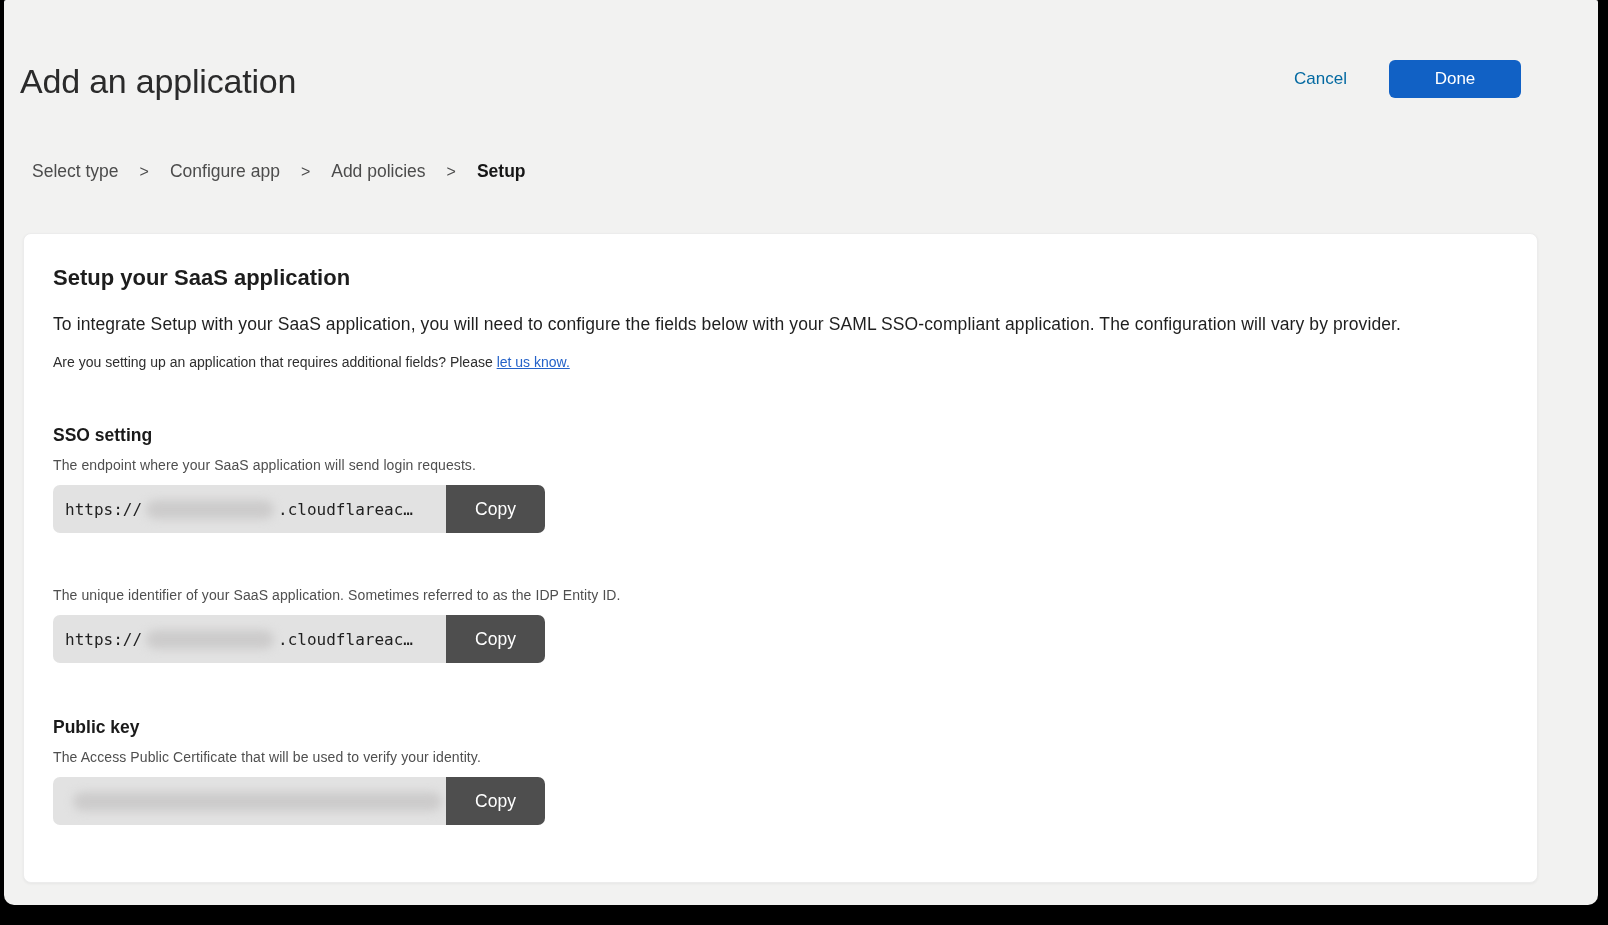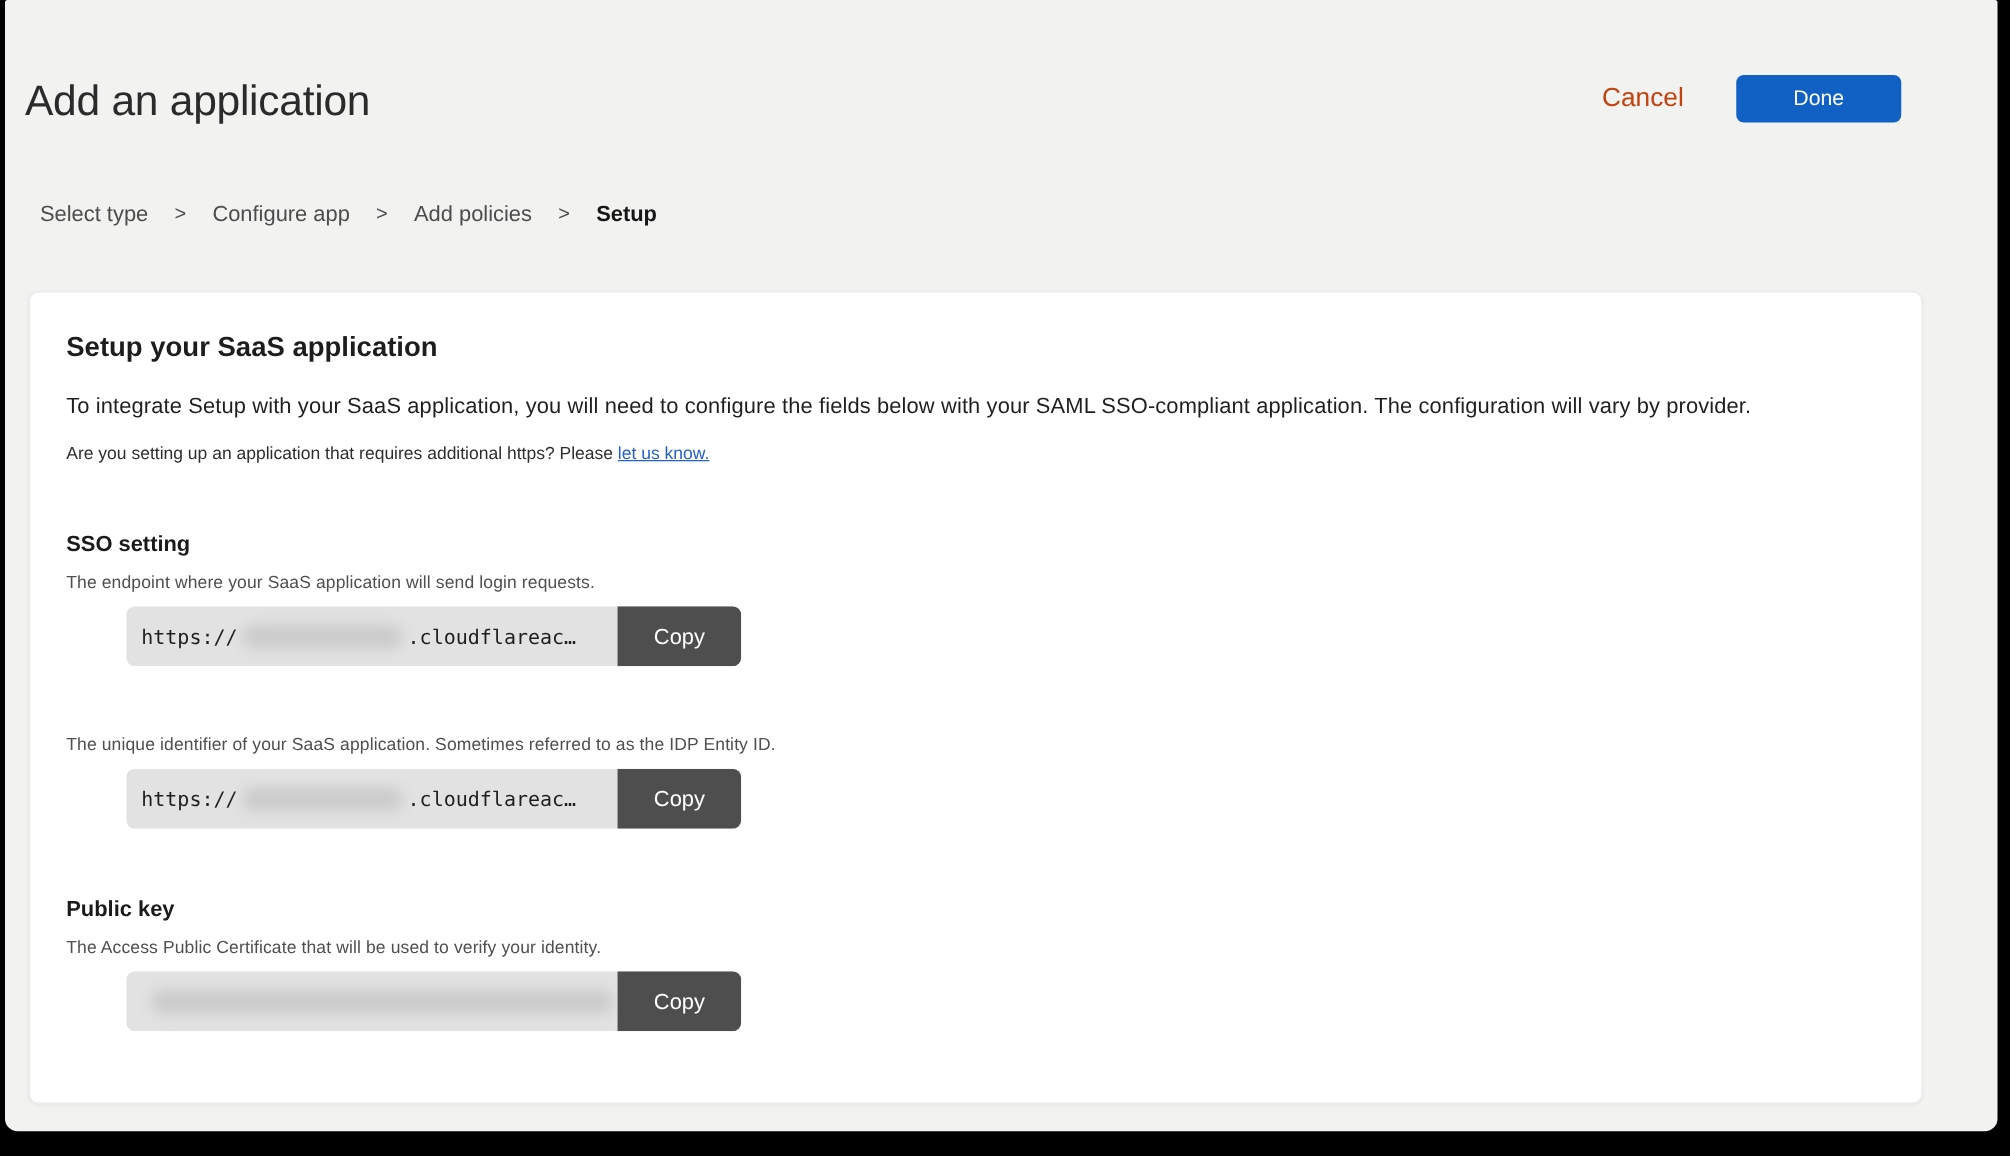--- a/index.html
+++ b/index.html
@@ -34,22 +34,22 @@
     padding-top: 4px;
   }
   .header-actions {
     display: flex;
     align-items: center;
     gap: 42px;
     margin-right: 17px;
     padding-top: 2px;
   }
   .cancel-link {
-    color: #c2410c;
-    font-size: 21px;
+    color: #0369a1;
+    font-size: 17px;
     cursor: pointer;
     text-decoration: none;
   }
   .done-button {
     background: #1161c5;
     color: #ffffff;
     font-size: 17px;
     border: none;
     border-radius: 6px;
     width: 132px;
@@ -119,21 +119,20 @@
     color: #4f4f4f;
     letter-spacing: 0.1px;
   }
   .copy-row {
     margin-top: 12px;
     display: flex;
     width: 492px;
     height: 48px;
     border-radius: 7px;
     overflow: hidden;
-    margin-left: 48px;
   }
   .copy-value {
     flex: 1;
     background: #e2e2e2;
     display: flex;
     align-items: center;
     padding-left: 12px;
     font-family: "DejaVu Sans Mono", monospace;
     font-size: 16px;
     color: #1f1f1f;
@@ -180,21 +179,21 @@
       <span class="crumb">Configure app</span>
       <span class="crumb-sep">&gt;</span>
       <span class="crumb">Add policies</span>
       <span class="crumb-sep">&gt;</span>
       <span class="crumb active">Setup</span>
     </nav>
 
     <section class="card">
       <h2 class="card-heading">Setup your SaaS application</h2>
       <p class="card-intro">To integrate Setup with your SaaS application, you will need to configure the fields below with your SAML SSO-compliant application. The configuration will vary by provider.</p>
-      <p class="card-note"><span>Are you setting up an application that requires additional https? Please </span><a class="note-link">let us know.</a></p>
+      <p class="card-note"><span>Are you setting up an application that requires additional fields? Please </span><a class="note-link">let us know.</a></p>
 
       <div class="field-group">
         <div class="field-label">SSO setting</div>
         <div class="field-desc">The endpoint where your SaaS application will send login requests.</div>
         <div class="copy-row">
           <div class="copy-value">
               <span>https://</span>
               <span class="redacted mid"></span>
               <span>.cloudflareac…</span>
             </div>

